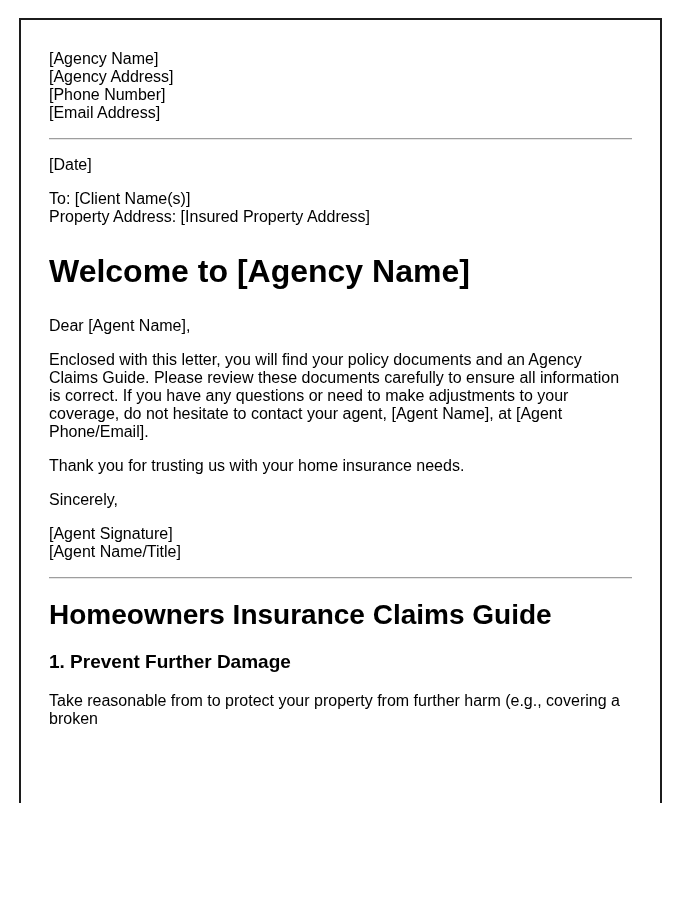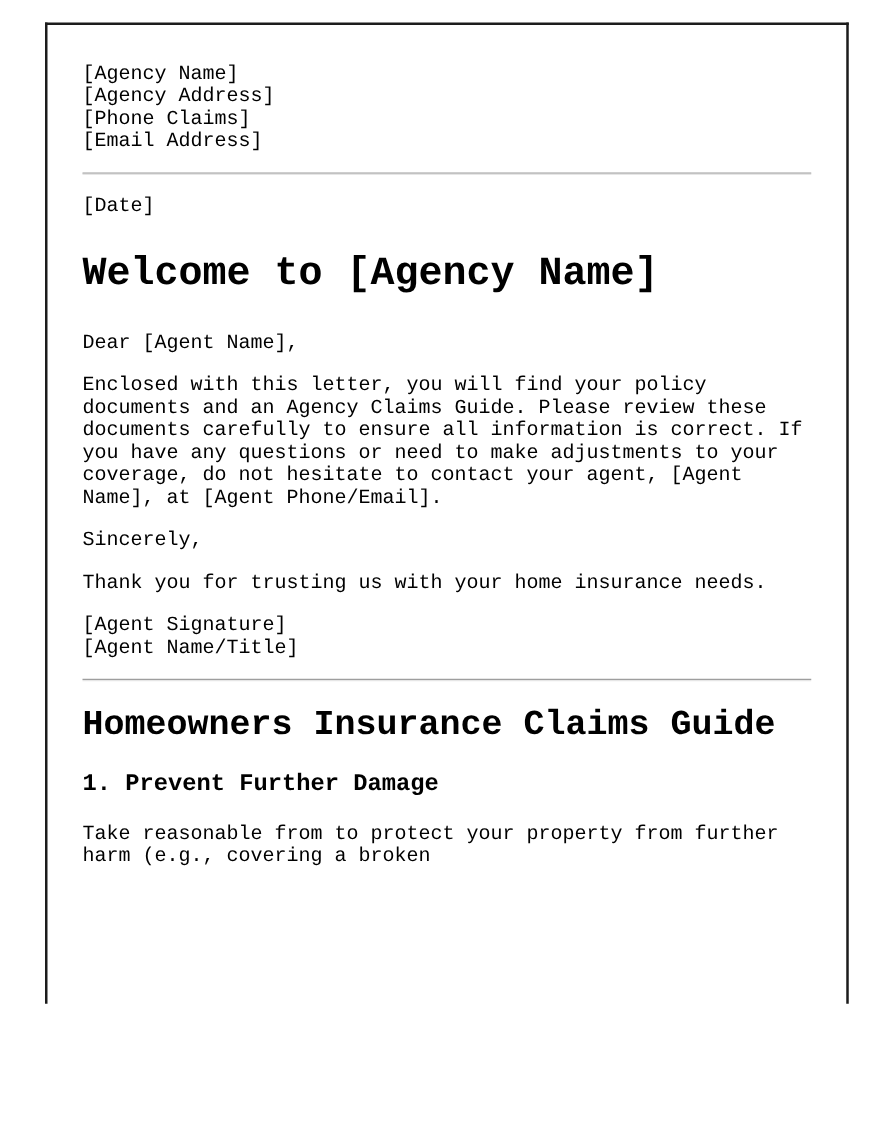--- a/index.html
+++ b/index.html
@@ -8,32 +8,32 @@
     background: #ffffff;
   }
   body {
     width: 700px;
     height: 900px;
     position: relative;
     overflow: hidden;
   }
   .letter {
     position: absolute;
-    left: 36px;
+    left: 19px;
     top: 18px;
     width: 643px;
     height: 785px;
     box-sizing: border-box;
     border: 2px solid #1c1c1c;
     border-bottom: none;
     padding: 30px 28px 0 28px;
     overflow: hidden;
     background: #ffffff;
     color: #000000;
-    font-family: Liberation Mono, monospace;
+    font-family: Liberation Sans, sans-serif;
     font-size: 16px;
     line-height: 1.125;
   }
   .letter p {
     margin: 16px 0;
   }
   .letter > :first-child {
     margin-top: 0;
   }
   .letter hr {
@@ -63,39 +63,43 @@
   }
 </style>
 </head>
 <body>
 
 <div class="letter">
 
   <p>
     <span>[Agency Name]</span><br>
     <span>[Agency Address]</span><br>
-    <span>[Phone Claims]</span><br>
+    <span>[Phone Number]</span><br>
     <span>[Email Address]</span>
   </p>
 
   <hr>
 
   <p>[Date]</p>
 
+  <p>
+    <span>To: [Client Name(s)]</span><br>
+    <span>Property Address: [Insured Property Address]</span>
+  </p>
 
   <h1>Welcome to [Agency Name]</h1>
 
   <p>Dear [Agent Name],</p>
 
 
   <p>Enclosed with this letter, you will find your policy documents and an Agency Claims Guide. Please review these documents carefully to ensure all information is correct. If you have any questions or need to make adjustments to your coverage, do not hesitate to contact your agent, [Agent Name], at [Agent Phone/Email].</p>
 
+  <p>Thank you for trusting us with your home insurance needs.</p>
+
   <p>Sincerely,</p>
-
-  <p>Thank you for trusting us with your home insurance needs.</p>
 
   <p>
     <span>[Agent Signature]</span><br>
     <span>[Agent Name/Title]</span>
   </p>
 
   <hr>
 
   <h2>Homeowners Insurance Claims Guide</h2>
 

